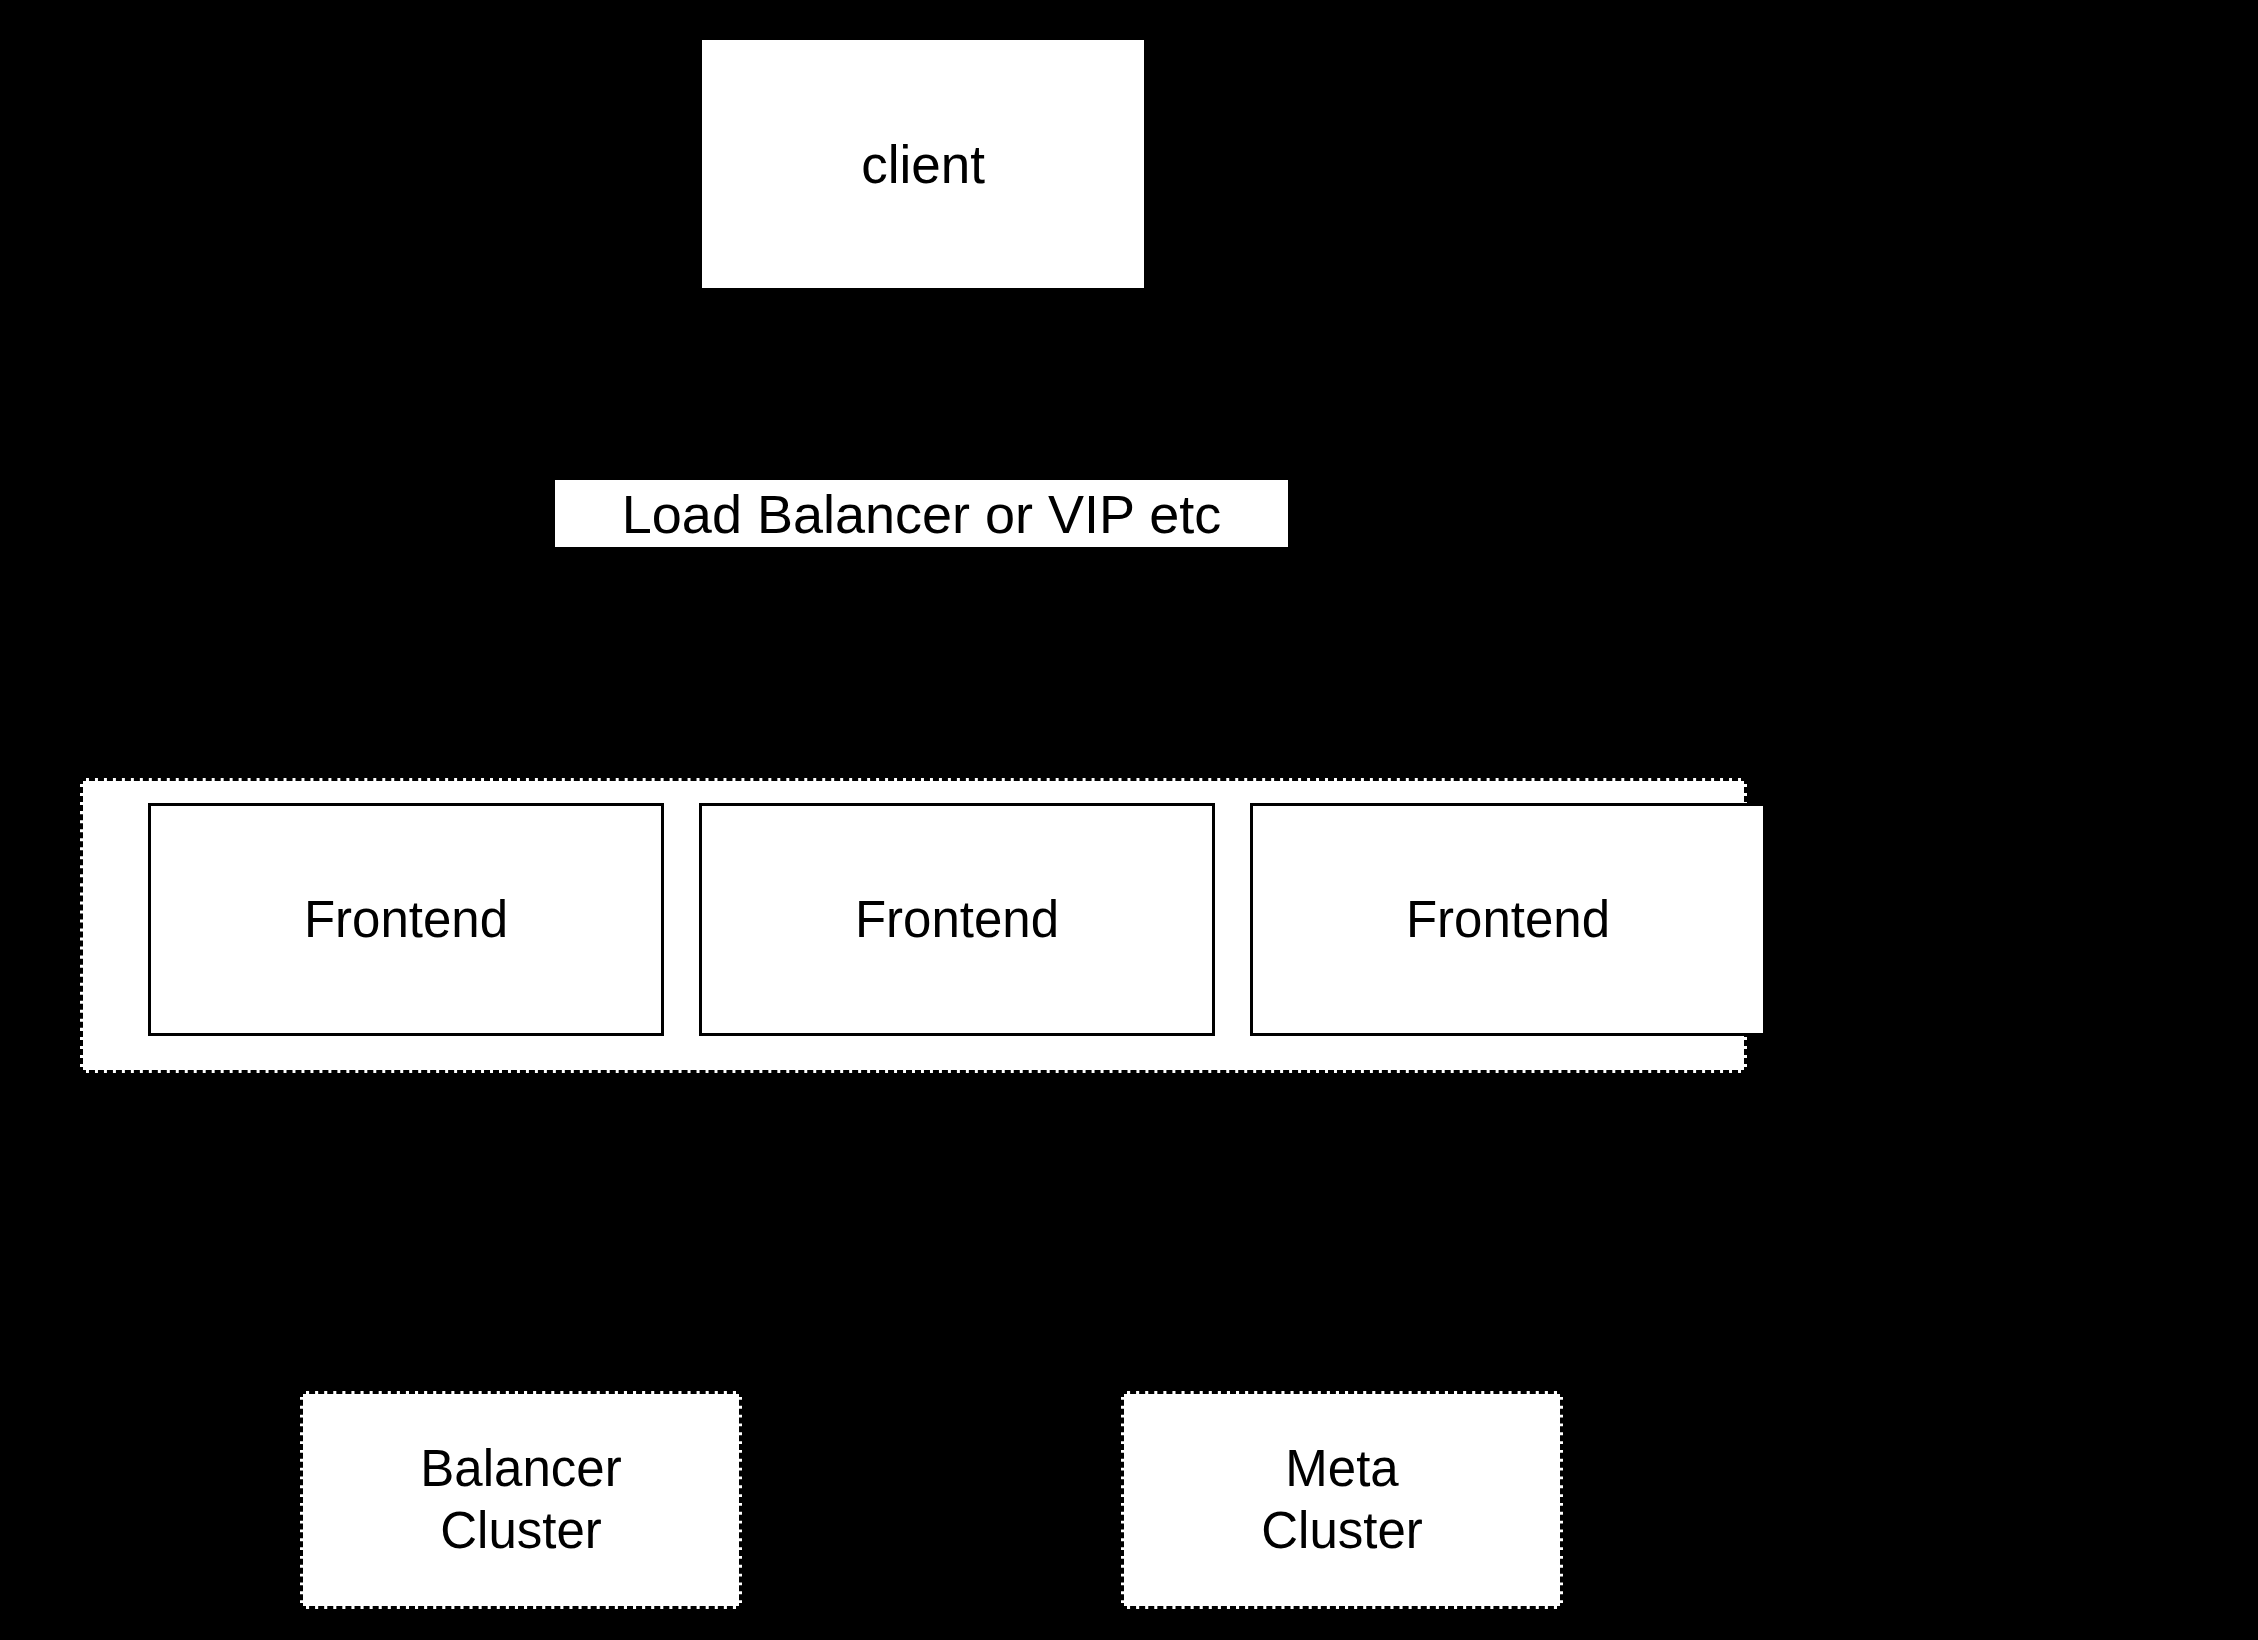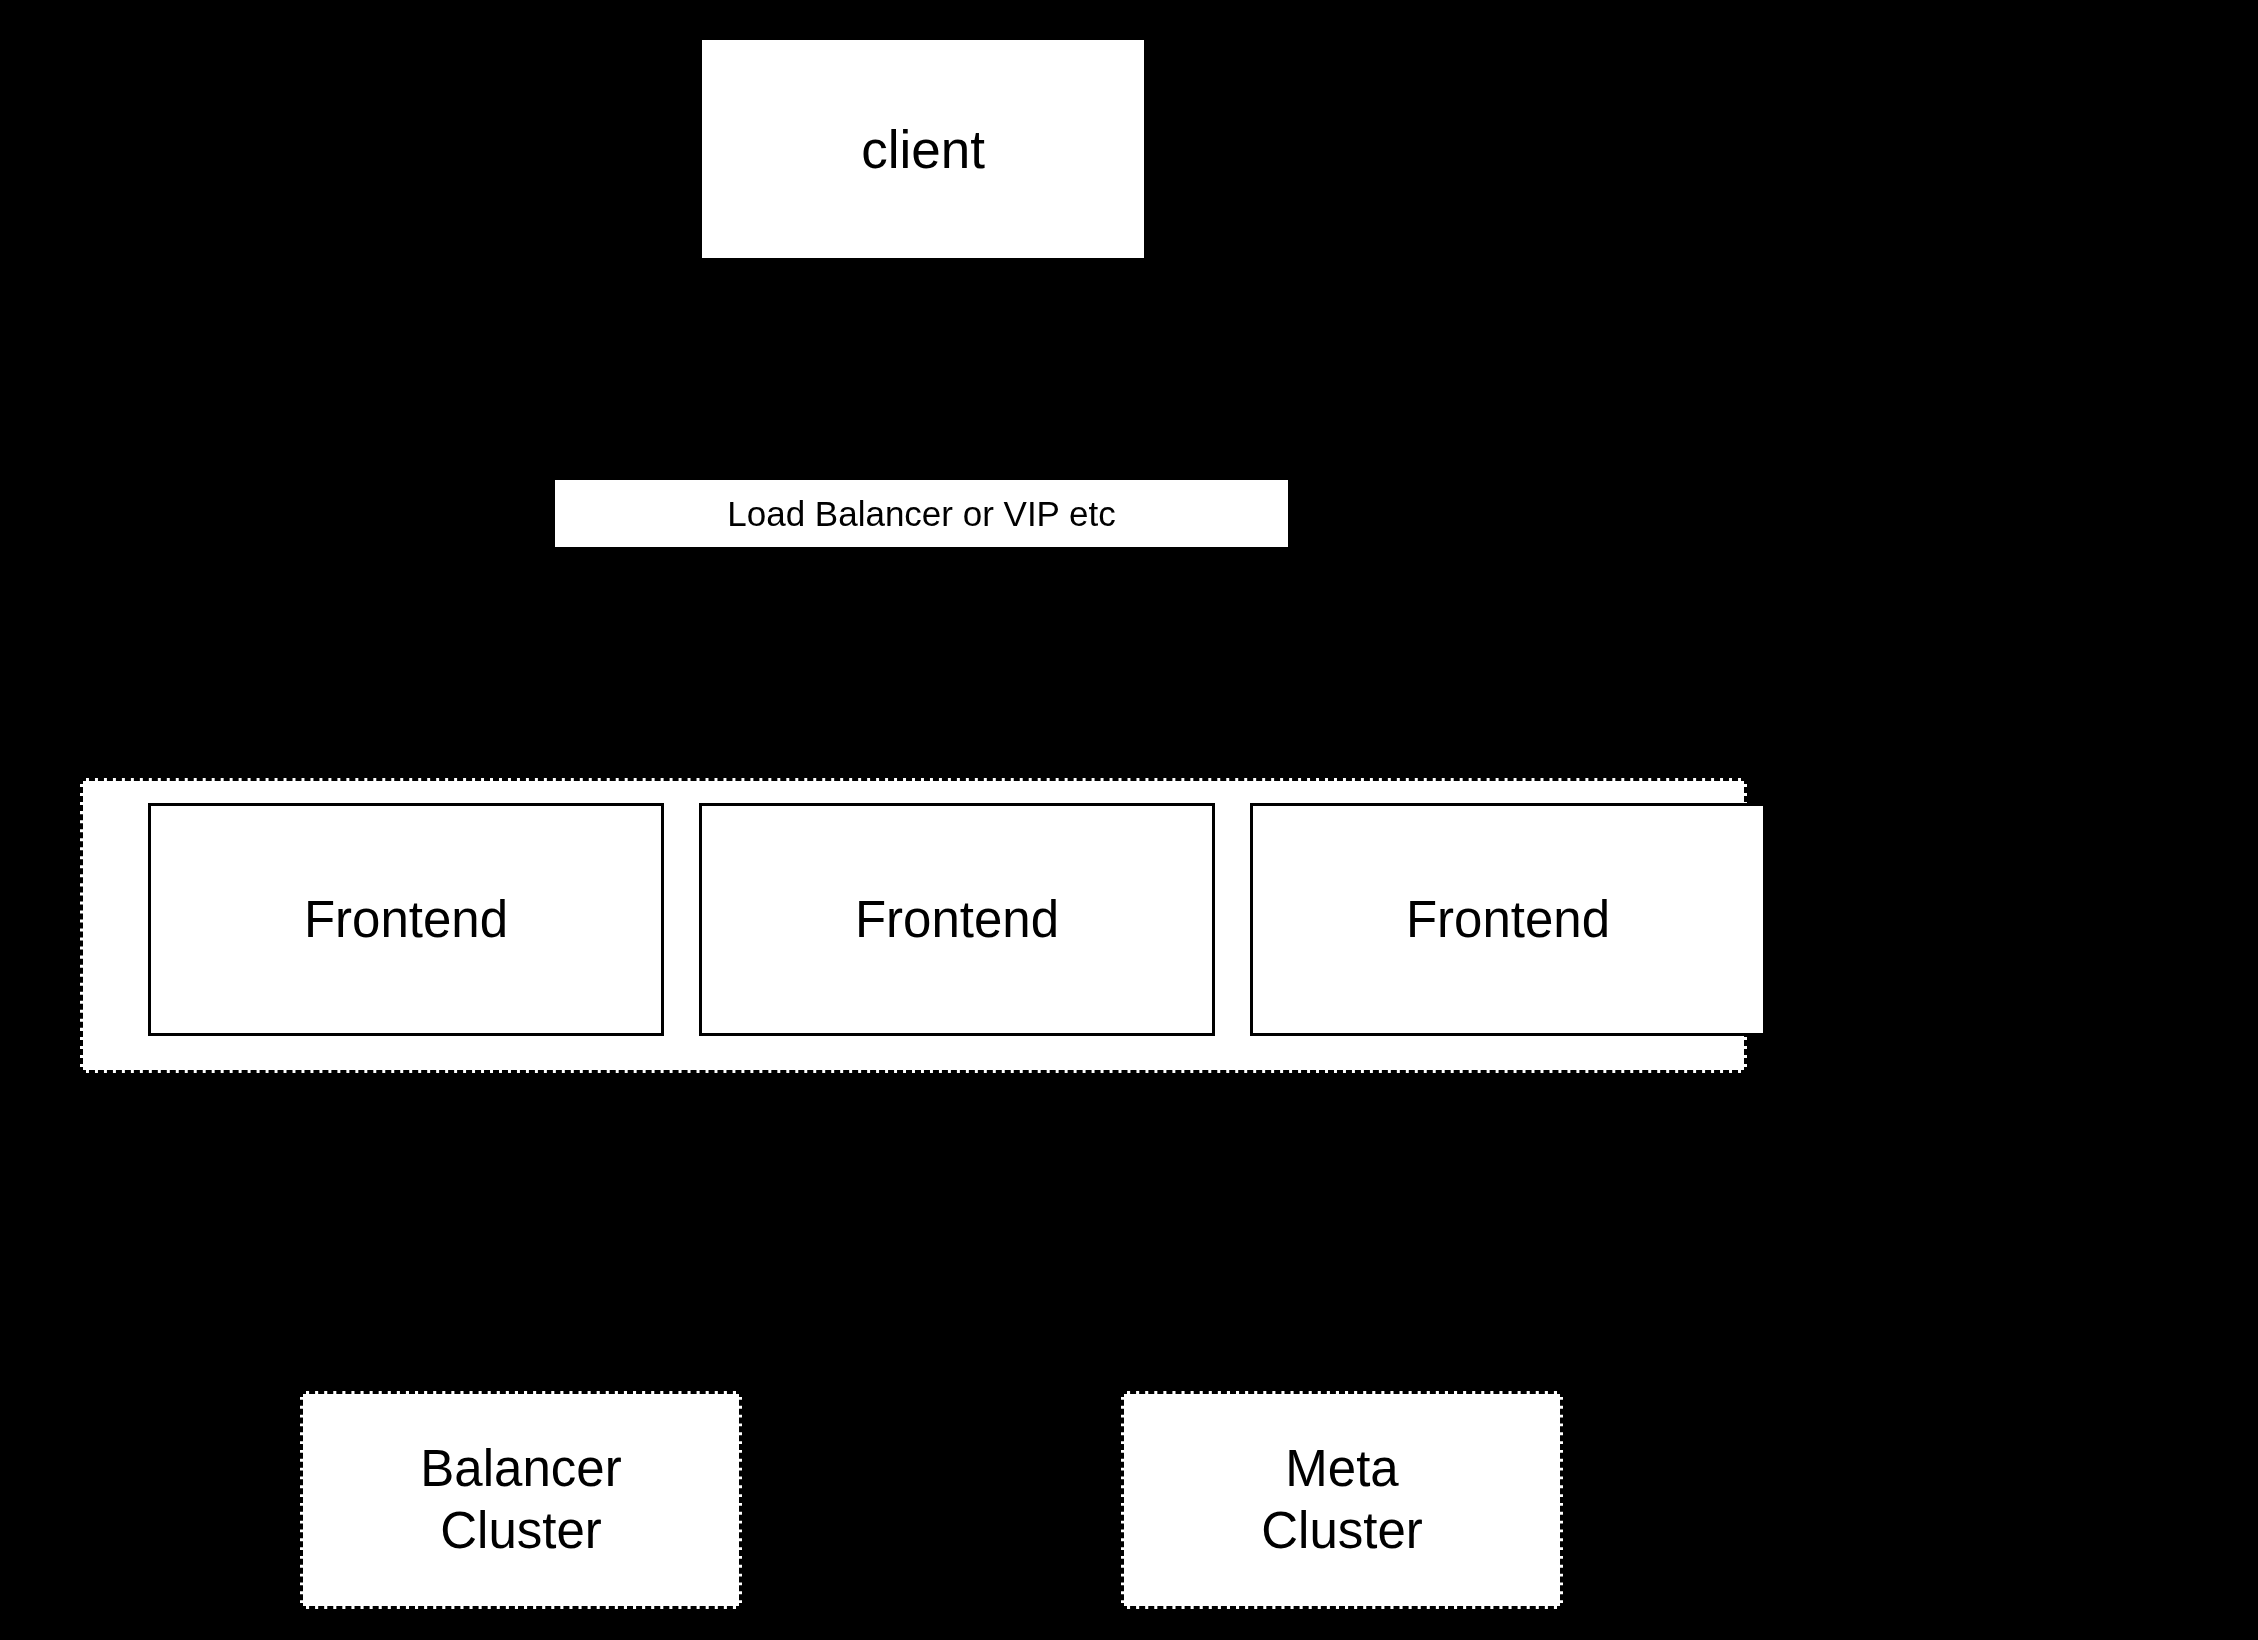--- a/index.html
+++ b/index.html
@@ -21,27 +21,27 @@
     color: var(--ink, #000000);
     display: flex;
     align-items: center;
     justify-content: center;
     text-align: center;
     box-sizing: border-box;
     white-space: pre-line;
   }
   #client-node {
     left: 702px; top: 40px;
-    width: 442px; height: 218px;
+    width: 442px; height: 248px;
     font-size: 53px;
   }
   #load-balancer-node {
     left: 555px; top: 480px;
     width: 733px; height: 67px;
-    font-size: 35px;
+    font-size: 54px;
   }
   #frontend-group {
     position: absolute;
     left: 80px; top: 778px;
     width: 1667px; height: 295px;
     background: var(--fill, #ffffff);
     border: 3.6px dashed var(--ink, #000000);
     box-sizing: border-box;
   }
   .frontend-node {

